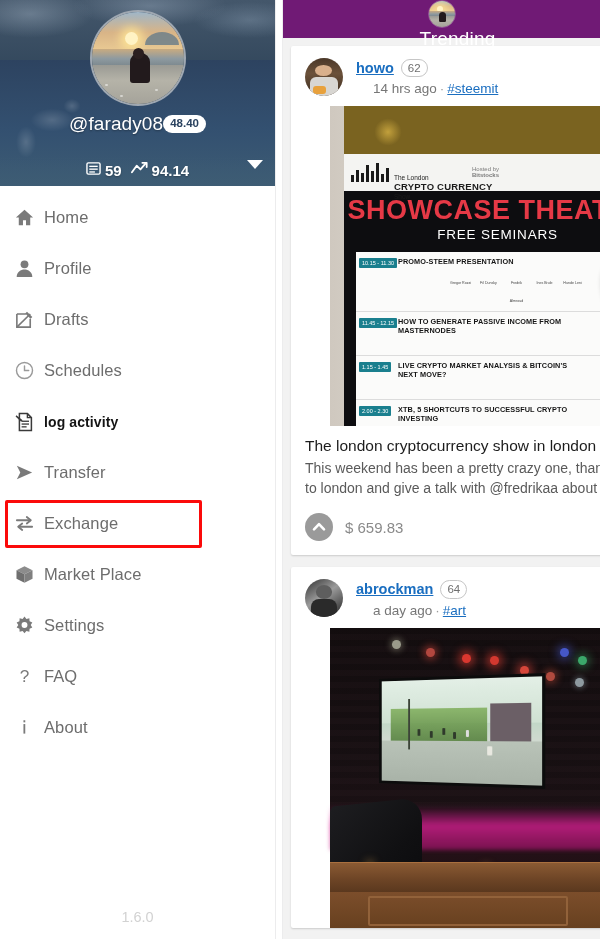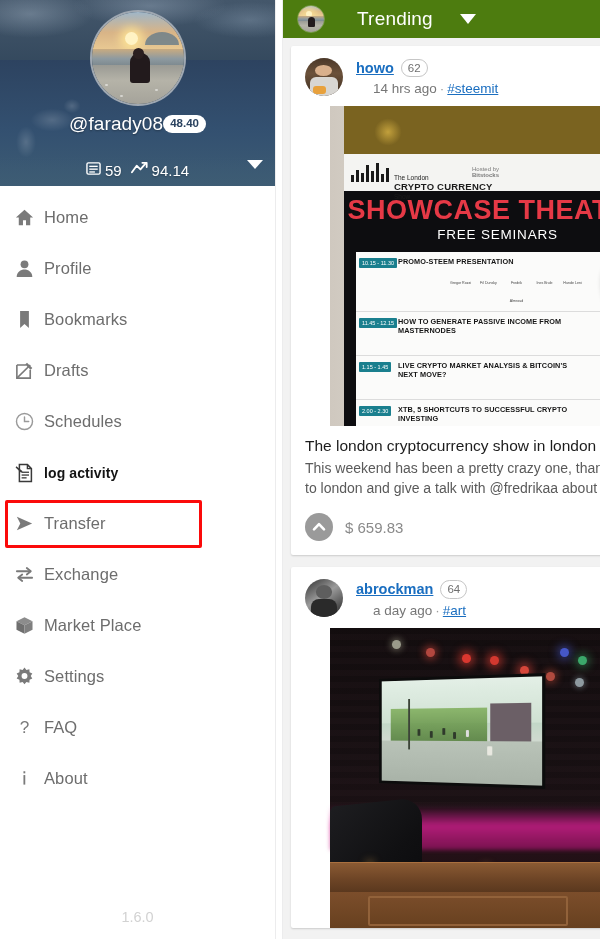--- a/index.html
+++ b/index.html
@@ -92,20 +92,21 @@
     background: #ffffff; color: #2b4360;
     font-size: 11.5px; font-weight: bold;
     padding: 2px 7px; border-radius: 11px;
     line-height: 1.15;
   }
   .stats-row {
     position: absolute; left: 0; top: 155px; width: 275px; height: 30px;
     display: flex; align-items: center; justify-content: center; gap: 9px;
     color: #ffffff; font-size: 15px;
     text-shadow: 0 1px 2px rgba(0,0,0,.3);
+    font-weight: bold;
   }
   .stats-row .ic { display:inline-block; vertical-align:-2px; }
   .stat { display: flex; align-items: center; gap: 4px; }
   .dropdown-caret {
     position: absolute; right: 12px; top: 160px;
     width: 0; height: 0;
     border-left: 8px solid transparent; border-right: 8px solid transparent;
     border-top: 9px solid #ffffff;
   }
 
@@ -156,24 +157,24 @@
     position: relative;
     flex: 1 1 auto;
     height: 939px;
     background: #f2f2f2;
     overflow: hidden;
     margin-left: 8px;
   }
   .topbar {
     position: relative;
     height: 38px; width: 100%;
-    background: #4d7c0f;
+    background: #701a75;
     display: flex; align-items: center;
-    padding-left: 14px;
     color: #fff;
+    flex-direction: column;
   }
   .topbar-avatar {
     width: 28px; height: 28px; border-radius: 50%;
     overflow: hidden; position: relative; flex: 0 0 28px;
     border: 1px solid rgba(255,255,255,.25);
   }
   .topbar-title {
     margin-left: 32px;
     font-size: 19px; color: #ffffff; letter-spacing: .2px;
   }
@@ -415,28 +416,20 @@
       <div class="nav-item">
         <span class="nav-ic">
           <svg width="21" height="21" viewBox="0 0 22 22">
               <circle cx="11" cy="6.6" r="4.1" fill="#7a7a7a"></circle>
               <path d="M2.8 20 C2.8 14.6 7 12 11 12 C15 12 19.2 14.6 19.2 20 Z" fill="#7a7a7a"></path>
             </svg>
         </span>
         <span class="nav-label">Profile</span>
       </div>
 
-      <div class="nav-item">
-        <span class="nav-ic">
-          <svg width="21" height="21" viewBox="0 0 22 22">
-              <path d="M6.4 2 H15.6 V20 L11 15.6 L6.4 20 Z" fill="#7a7a7a"></path>
-            </svg>
-        </span>
-        <span class="nav-label">Bookmarks</span>
-      </div>
 
       <div class="nav-item">
         <span class="nav-ic">
           <svg width="21" height="21" viewBox="0 0 22 22">
               <path d="M3 5.2 H12.5 M3 5.2 V19 H17 V10.2" fill="none" stroke="#7a7a7a" stroke-width="1.7"></path>
               <path d="M3 19 L17 5.2" stroke="#7a7a7a" stroke-width="1.7" fill="none"></path>
               <path d="M13.6 2.8 L19.2 8.4 L17.3 10.3 L11.7 4.7 Z" fill="#7a7a7a"></path>
             </svg>
         </span>
         <span class="nav-label">Drafts</span>

